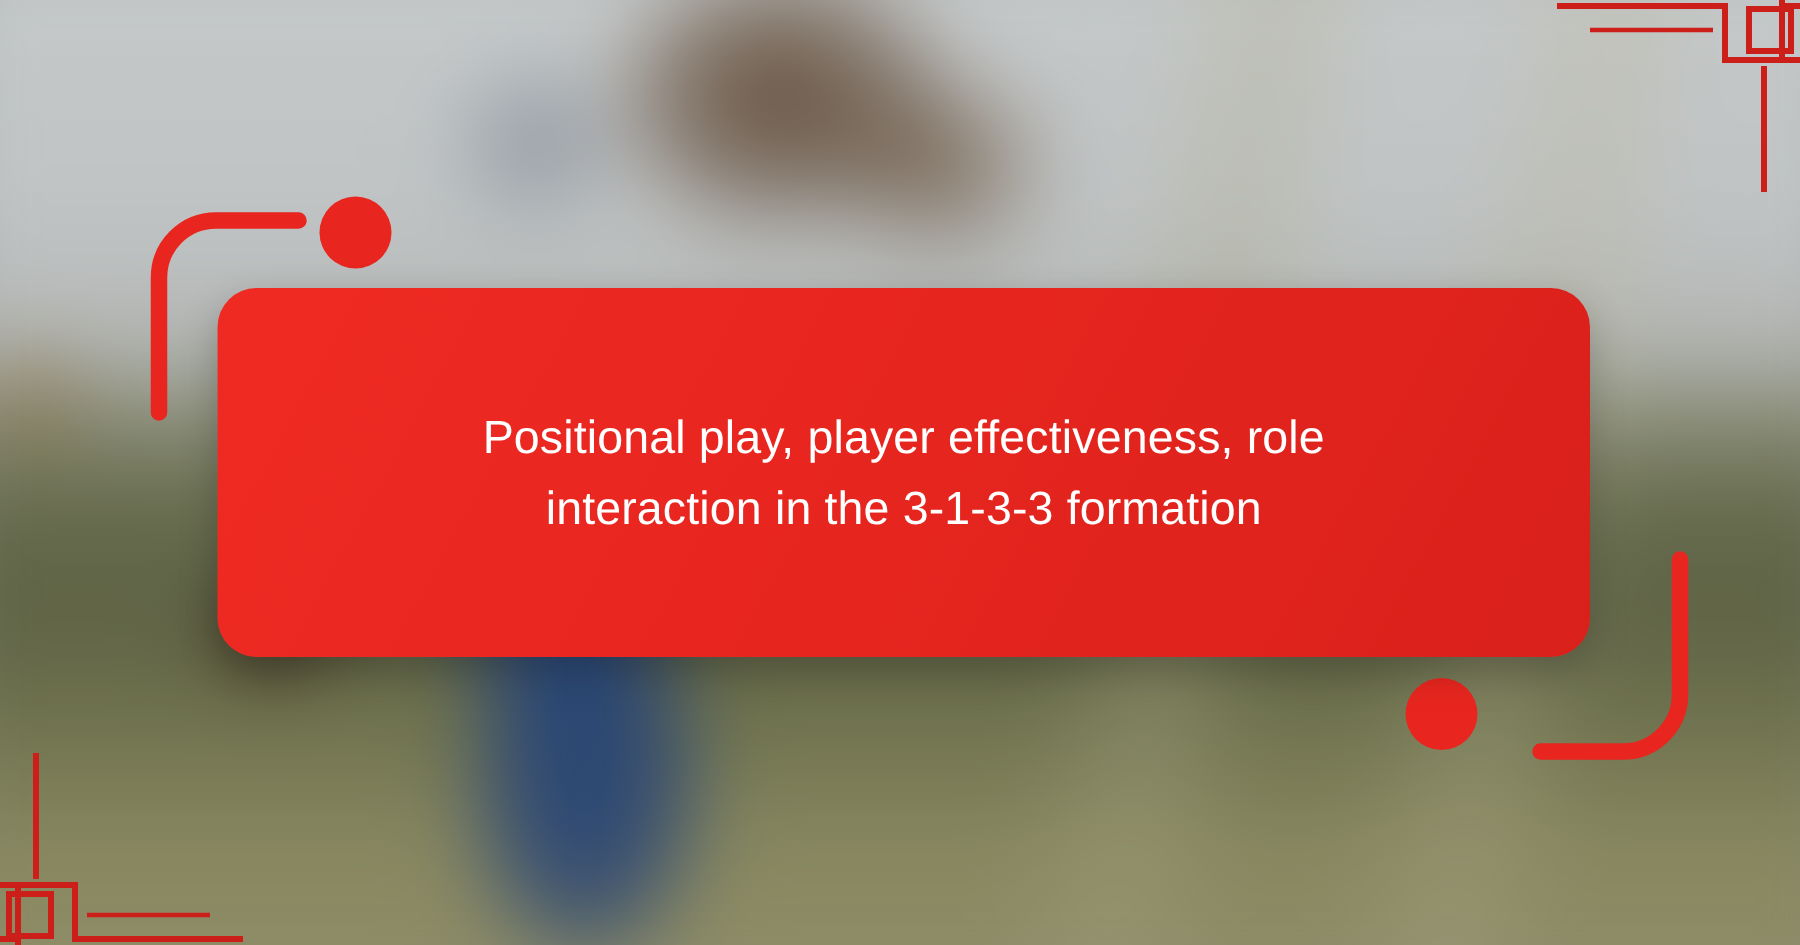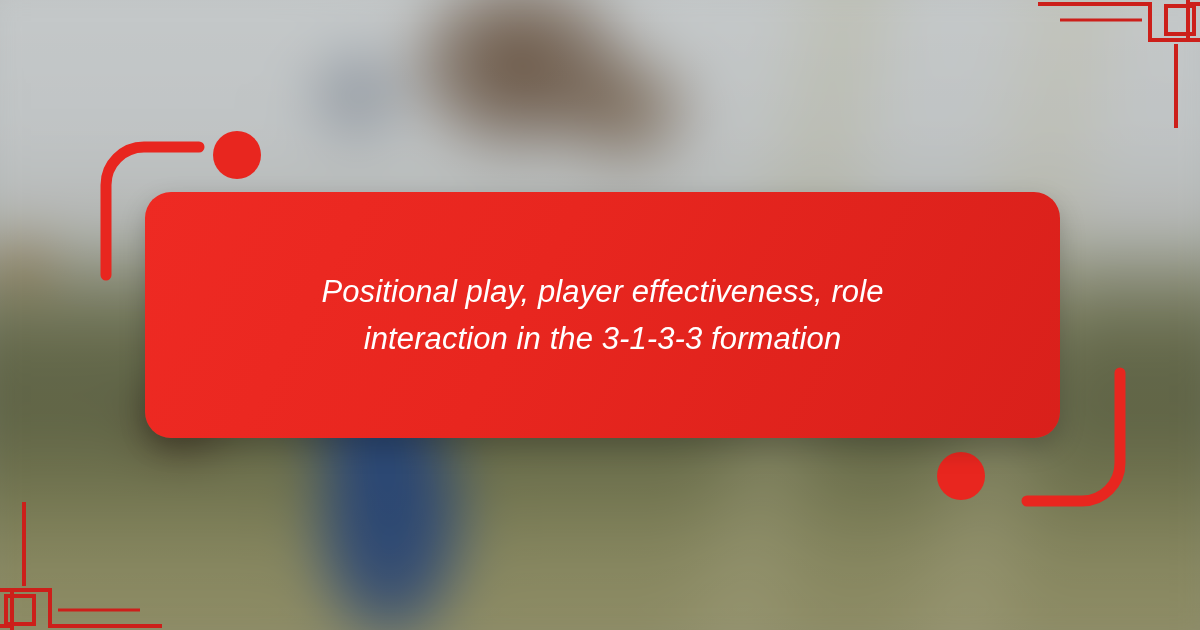--- a/index.html
+++ b/index.html
@@ -81,21 +81,20 @@
     position:absolute;
     left:145px; top:192px;
     width:915px; height:246px;
     border-radius:26px;
     background:linear-gradient(118deg, #EE2A23 0%, #E8261F 42%, #D9201B 100%);
     box-shadow:0 10px 26px rgba(0,0,0,.22);
     display:flex;
     align-items:center;
     justify-content:center;
     padding:0 58px;
-    font-style:italic;
   }
 
   .card-title {
     color:#ffffff;
     font-size:31px;
     line-height:1.52;
     font-weight:400;
     text-align:center;
     letter-spacing:.1px;
     max-width:700px;

